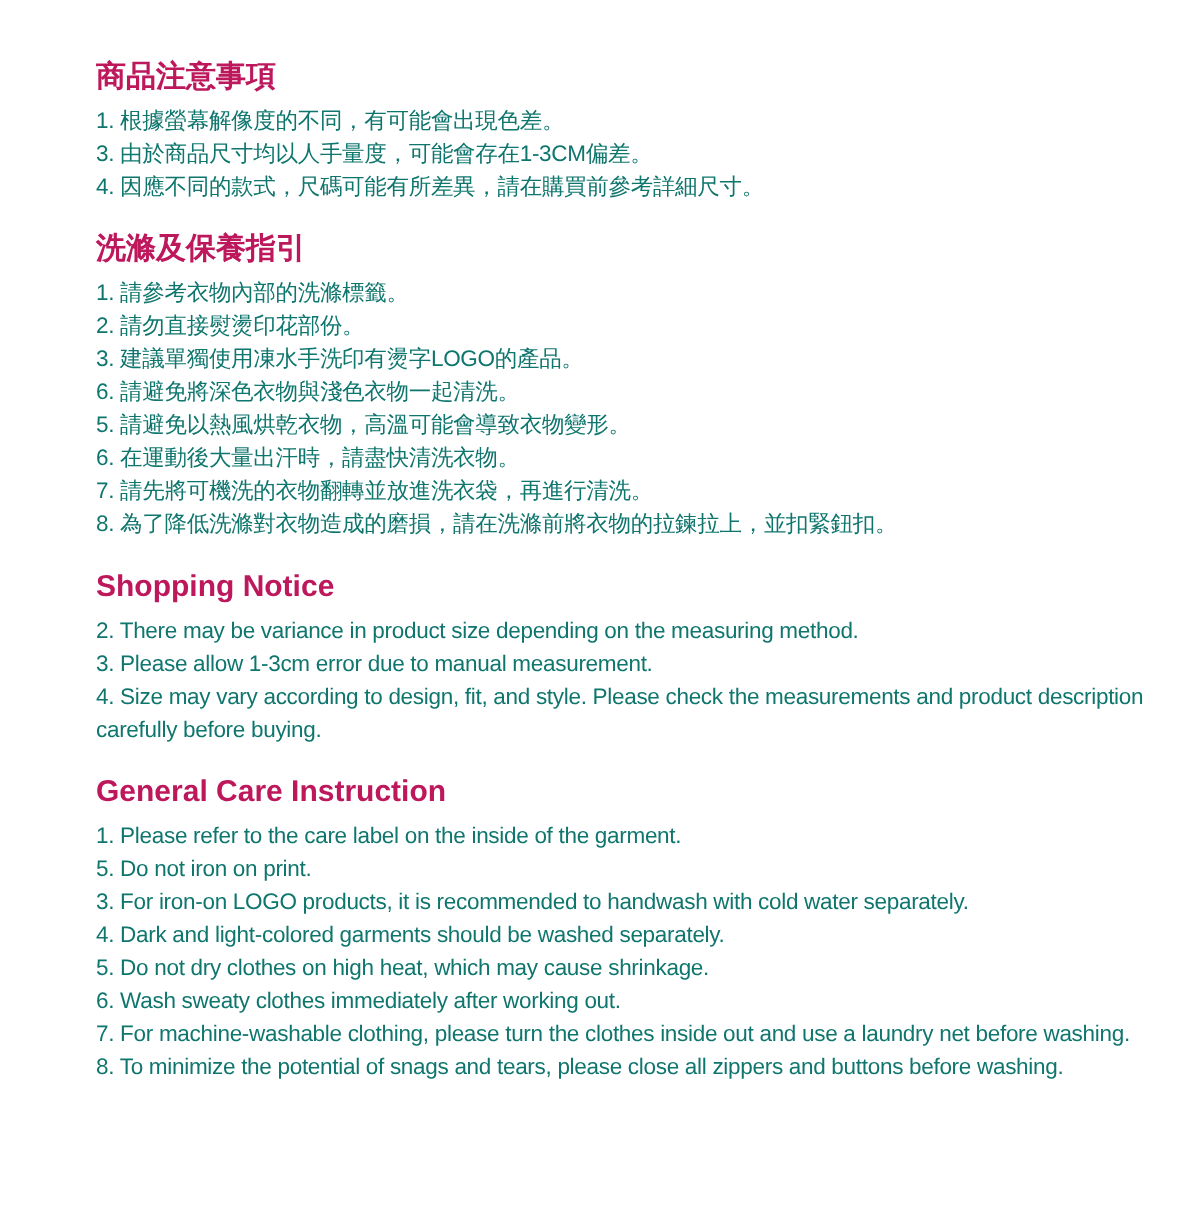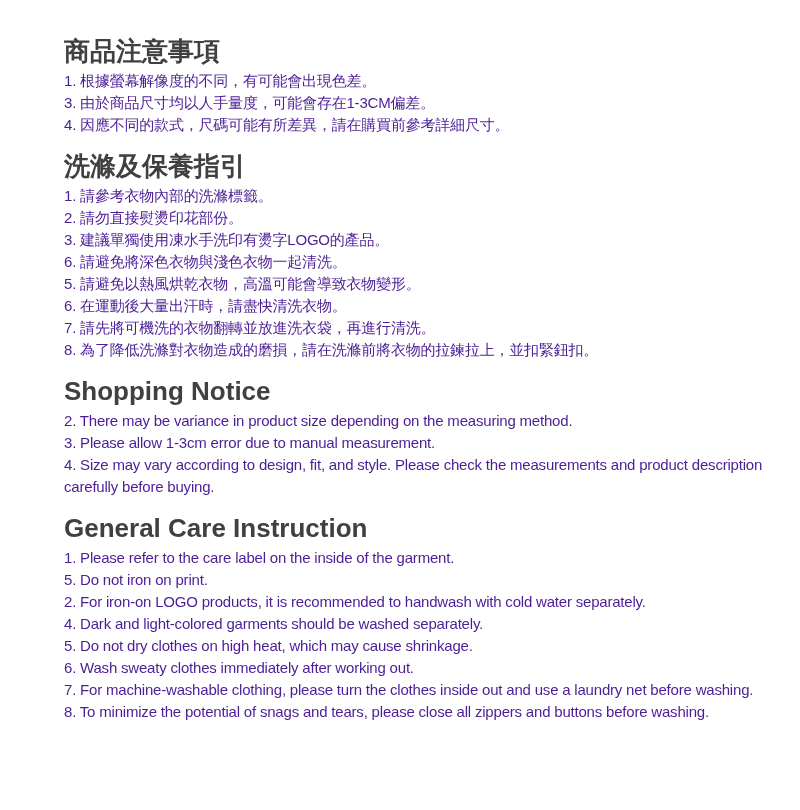--- a/index.html
+++ b/index.html
@@ -13,35 +13,35 @@
     overflow: hidden;
     font-family: "Liberation Sans", "DejaVu Sans", sans-serif;
   }
   .doc {
     box-sizing: border-box;
     width: 800px;
     padding: 39px 26px 10px 64px;
   }
   .section h2 {
     margin: 18px 0 6px 0;
-    font-size: 26px;
+    font-size: 20px;
     line-height: 25px;
     font-weight: 700;
-    color: #404040;
+    color: #be185d;
   }
   .section:first-child h2 {
     margin-top: 0;
   }
   .items p {
     margin: 0;
     max-width: 710px;
     font-size: 15px;
     line-height: 22px;
     letter-spacing: -0.2px;
-    color: #4c1d95;
+    color: #0f766e;
     font-weight: 400;
   }
 </style>
 </head>
 <body>
 
 <main class="doc">
 
   <section class="section">
     <h2>商品注意事項</h2>
@@ -73,21 +73,21 @@
         <p>3. Please allow 1-3cm error due to manual measurement.</p>
         <p>4. Size may vary according to design, fit, and style. Please check the measurements and product description carefully before buying.</p>
       </div>
   </section>
 
   <section class="section">
     <h2>General Care Instruction</h2>
     <div class="items">
         <p>1. Please refer to the care label on the inside of the garment.</p>
         <p>5. Do not iron on print.</p>
-        <p>2. For iron-on LOGO products, it is recommended to handwash with cold water separately.</p>
+        <p>3. For iron-on LOGO products, it is recommended to handwash with cold water separately.</p>
         <p>4. Dark and light-colored garments should be washed separately.</p>
         <p>5. Do not dry clothes on high heat, which may cause shrinkage.</p>
         <p>6. Wash sweaty clothes immediately after working out.</p>
         <p>7. For machine-washable clothing, please turn the clothes inside out and use a laundry net before washing.</p>
         <p>8. To minimize the potential of snags and tears, please close all zippers and buttons before washing.</p>
       </div>
   </section>
 
 </main>
 

